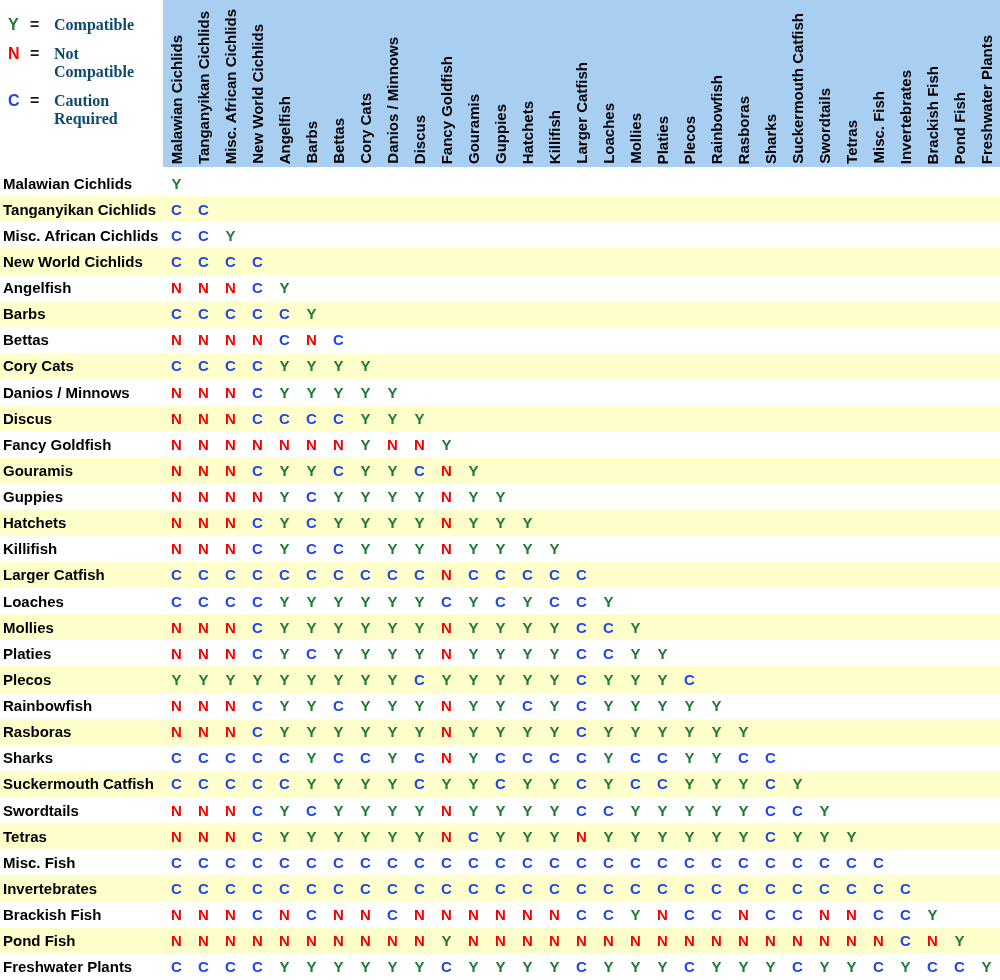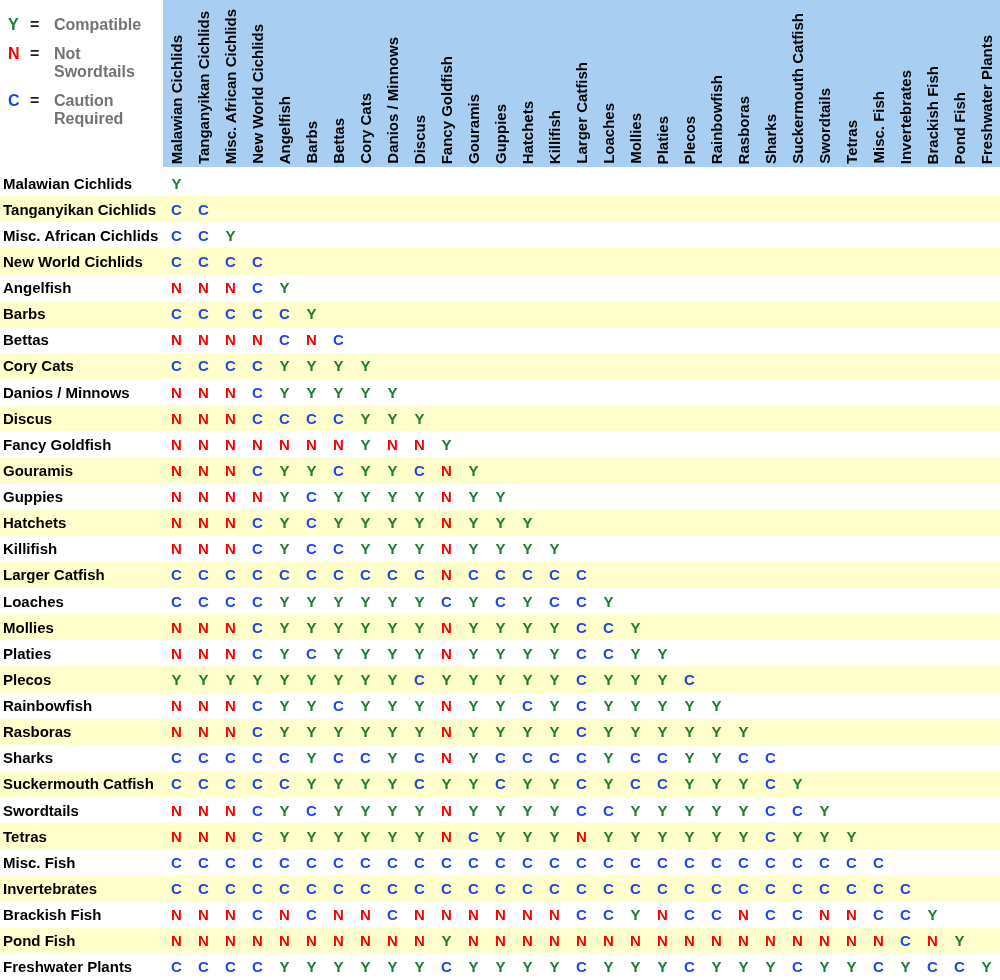--- a/index.html
+++ b/index.html
@@ -4,21 +4,21 @@
 <style>
   html,body{margin:0;padding:0;background:#ffffff;}
   #page{position:relative;width:1000px;height:980px;background:#ffffff;overflow:hidden;
         font-family:"Liberation Sans","DejaVu Sans",sans-serif;font-weight:bold;}
 
   
   .legend{position:absolute;left:8px;top:16px;width:155px;}
   .legend-item{display:flex;font-size:16px;line-height:18px;margin-bottom:11px;}
   .legend-item .sym{flex:0 0 22px;text-align:left;}
   .legend-item .eq{flex:0 0 24px;color:#1a1a1a;}
-  .legend-item .lbl{width:106px;color:#737373;}
+  .legend-item .lbl{width:106px;color:#0c4a6e;font-family:Liberation Serif, serif;}
 
   
   .header{position:absolute;left:163px;top:0;width:837px;height:167px;display:flex;}
   .hcell{width:27px;height:100%;display:flex;justify-content:center;align-items:flex-end;overflow:visible;}
   .hcell span{writing-mode:vertical-rl;transform:rotate(180deg);white-space:nowrap;
               font-size:15px;color:#000;margin-bottom:3px;}
 
   
   .rows{position:absolute;left:0;top:170px;width:1000px;height:810px;display:flex;flex-direction:column;}
   .row{flex:1;display:flex;align-items:center;}
@@ -34,21 +34,21 @@
 
   <div class="legend">
     <div class="legend-item">
       <span class="sym" style="color: rgb(30, 122, 52);">Y</span>
       <span class="eq">=</span>
       <span class="lbl">Compatible</span>
     </div>
     <div class="legend-item">
       <span class="sym" style="color: rgb(248, 0, 0);">N</span>
       <span class="eq">=</span>
-      <span class="lbl">Not Swordtails</span>
+      <span class="lbl">Not Compatible</span>
     </div>
     <div class="legend-item">
       <span class="sym" style="color: rgb(30, 68, 238);">C</span>
       <span class="eq">=</span>
       <span class="lbl">Caution Required</span>
     </div>
   </div>
 
   <div class="header" style="background: rgb(168, 206, 242);">
       <div class="hcell">

